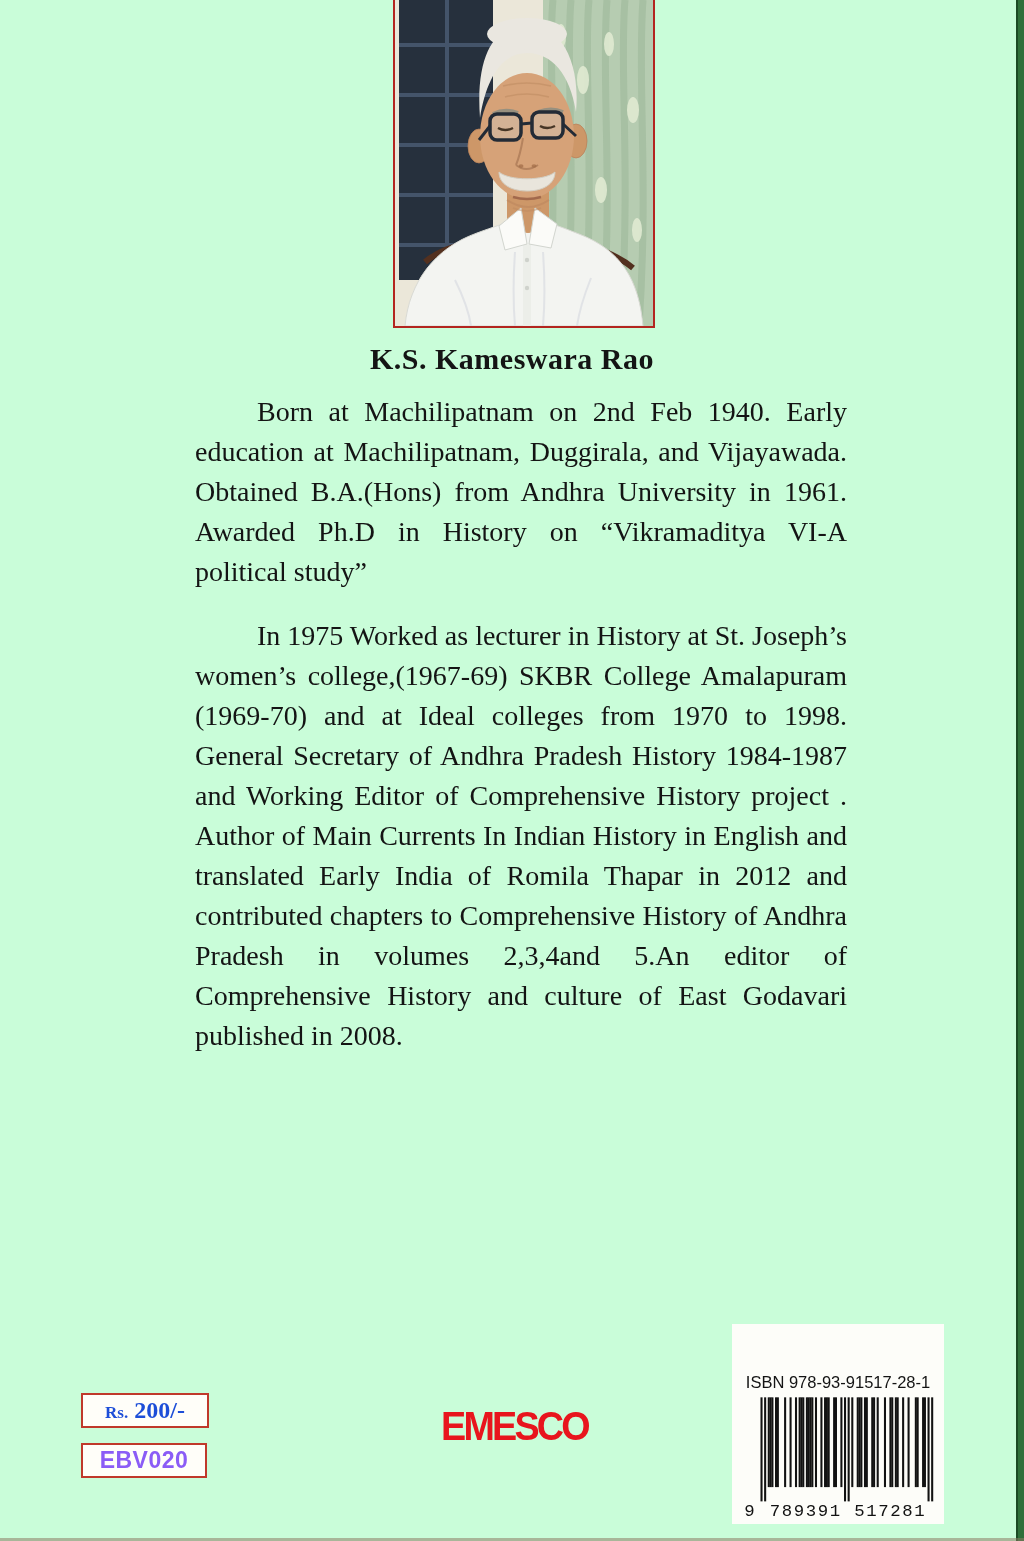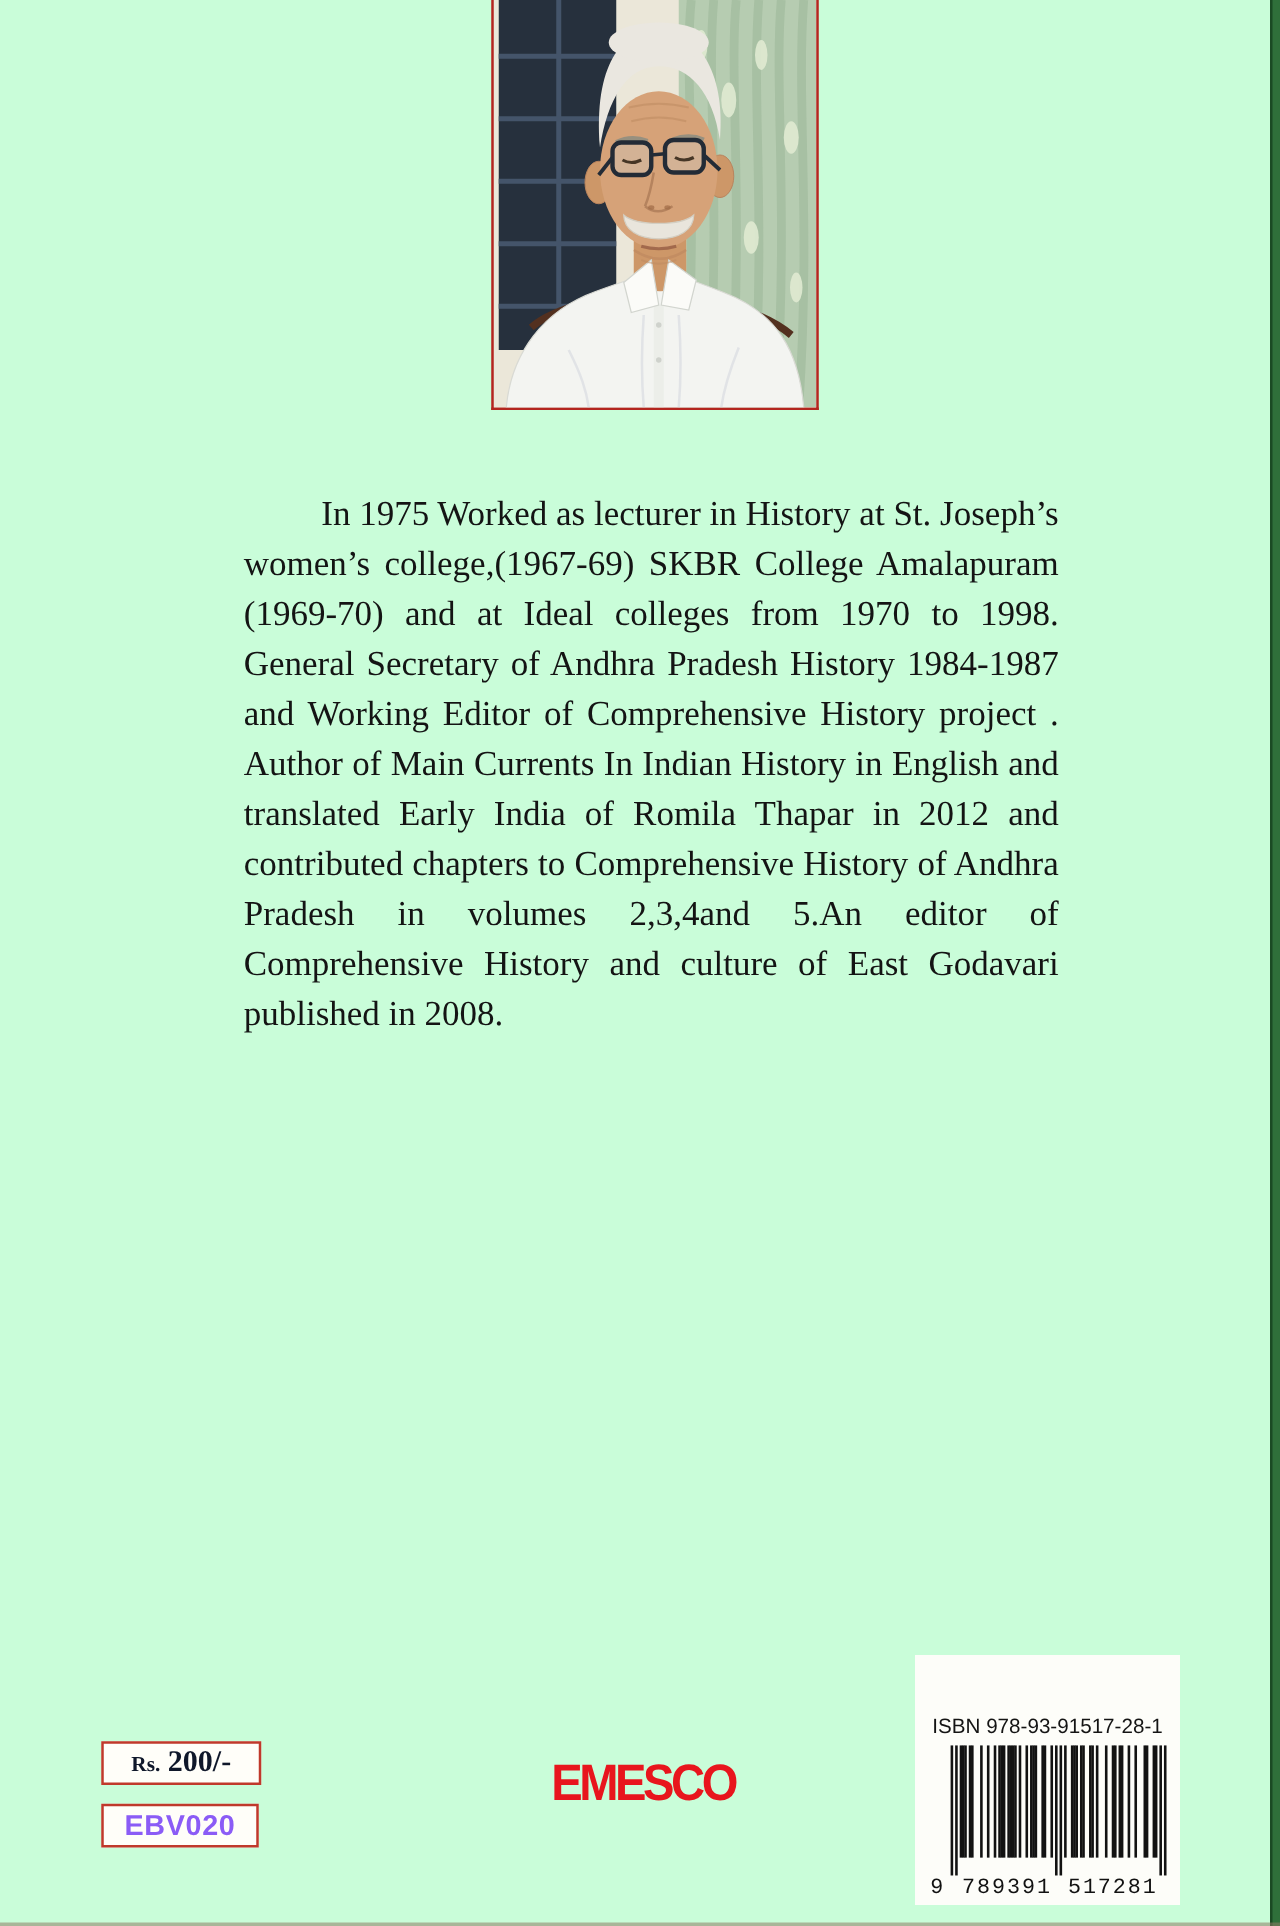--- a/index.html
+++ b/index.html
@@ -42,21 +42,21 @@
     margin:0 0 24px 0;
     font-size:28px;line-height:40px;
     text-align:justify;text-indent:62px;
   }
 
   
   .price-box{
     position:absolute;left:81px;top:1393px;width:124px;height:31px;
     background:#fffef9;border:2px solid #c0392b;
     display:flex;align-items:baseline;justify-content:center;gap:6px;
-    color:#0f172a;
+    color:#1d4ed8;
   }
   .price-box .rs{font-size:17px;font-weight:bold;line-height:31px;}
   .price-box .amount{font-size:24px;font-weight:bold;line-height:31px;}
   .code-box{
     position:absolute;left:81px;top:1443px;width:122px;height:31px;
     background:#fffef9;border:2px solid #c0392b;
     display:flex;align-items:center;justify-content:center;
     font-family:"Liberation Sans", sans-serif;
     font-size:23px;font-weight:bold;color:#8b5cf6;letter-spacing:.5px;
   }
@@ -163,22 +163,24 @@
         <path d="M121,165 Q131,173 143,165" stroke="#b5835e" stroke-width="2" fill="none"></path>
         <ellipse cx="126" cy="166" rx="2.5" ry="1.8" fill="#a06b46" opacity=".7"></ellipse>
         <ellipse cx="139" cy="166" rx="2.5" ry="1.8" fill="#a06b46" opacity=".7"></ellipse>
         <path d="M104,172 C114,181 150,181 160,172 C160,184 148,191 132,191 C116,191 104,184 104,172 Z" fill="#e9e5dc" stroke="#d3cec2" stroke-width="1"></path>
         <path d="M118,197 Q132,201 146,197" stroke="#9a6047" stroke-width="2.5" fill="none" opacity=".85"></path>
         <path d="M118,208 Q132,214 146,208" stroke="#bd8a60" stroke-width="1.5" fill="none" opacity=".5"></path>
       </g>
     </svg>
   </figure>
 
+  <h1 class="author-name">K.S. Kameswara Rao</h1>
 
   <section class="bio">
+    <p>Born at Machilipatnam on 2nd Feb 1940. Early education at Machilipatnam, Duggirala, and Vijayawada. Obtained B.A.(Hons) from Andhra University in 1961. Awarded Ph.D in History on “Vikramaditya VI-A political study”</p>
     <p>In 1975 Worked as lecturer in History at St. Joseph’s women’s college,(1967-69) SKBR College Amalapuram (1969-70) and at Ideal colleges from 1970 to 1998. General Secretary of Andhra Pradesh History 1984-1987 and Working Editor of Comprehensive History project . Author of Main Currents In Indian History in English and translated Early India of Romila Thapar in 2012 and contributed chapters to Comprehensive History of Andhra Pradesh in volumes 2,3,4and 5.An editor of Comprehensive History and culture of East Godavari published in 2008.</p>
   </section>
 
   <div class="price-box">
     <span class="rs">Rs.</span>
     <span class="amount">200/-</span>
   </div>
 
   <div class="code-box">EBV020</div>
 

